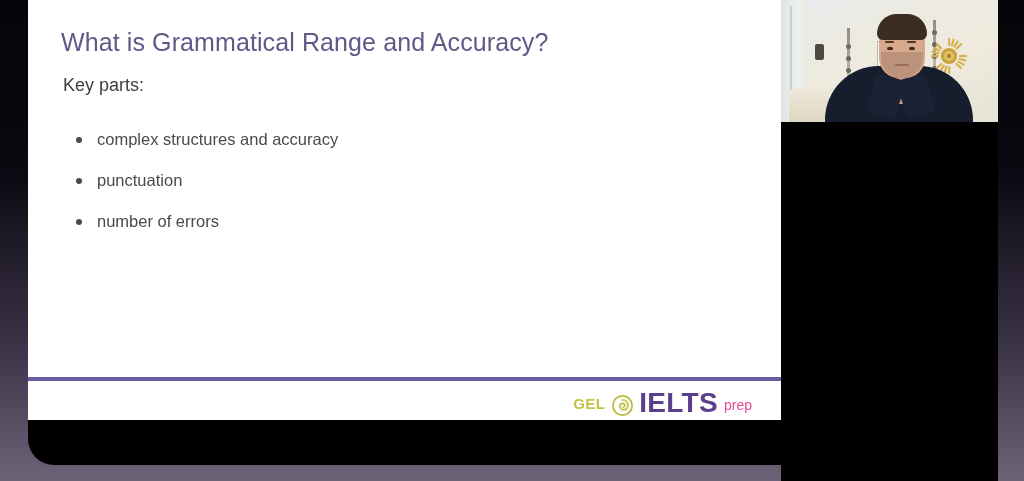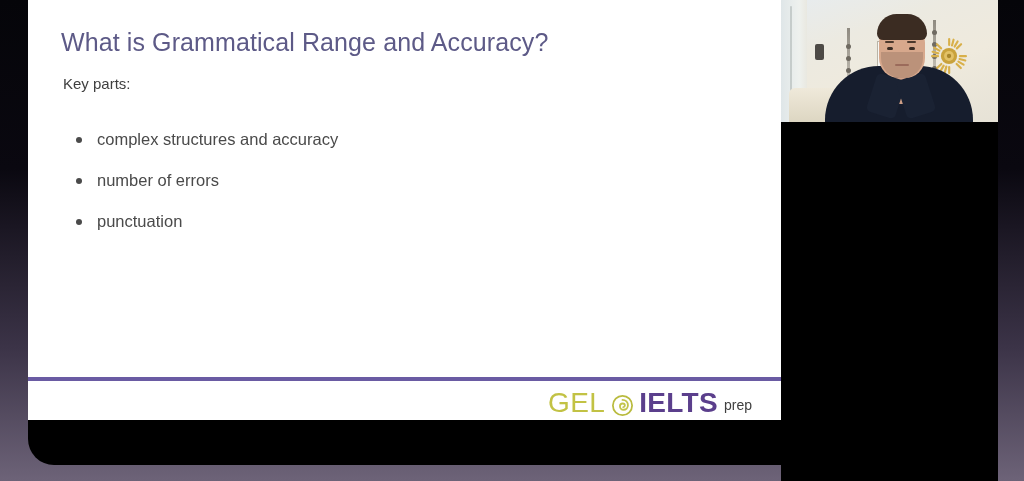--- a/index.html
+++ b/index.html
@@ -54,21 +54,21 @@
     font-weight: 400;
     letter-spacing: 0.1px;
     color: #5d5a87;
     white-space: nowrap;
   }
 
   #key-parts-label {
     position: absolute;
     left: 35px;
     top: 75px;
-    font-size: 15px;
+    font-size: 18px;
     color: #3f3f3f;
     white-space: nowrap;
   }
 
   #bullet-list {
     position: absolute;
     left: 38px;
     top: 108px;
     margin: 0;
     padding: 0;
@@ -110,42 +110,42 @@
     top: 386px;
     width: 753px;
     height: 34px;
     display: flex;
     align-items: center;
     justify-content: flex-end;
     padding-right: 29px;
     box-sizing: border-box;
   }
   #footer-logo .logo-gel {
-    font-size: 28px;
-    font-weight: normal;
+    font-size: 15px;
+    font-weight: bold;
     color: #c2c244;
     letter-spacing: 0.4px;
   }
   #footer-logo .logo-mark {
     display: inline-block;
     width: 21px;
     height: 21px;
     margin: 0 6px 0 7px;
     position: relative;
     top: 2px;
   }
   #footer-logo .logo-ielts {
     font-size: 28px;
     font-weight: bold;
     color: #5b3f8c;
     letter-spacing: 0.3px;
   }
   #footer-logo .logo-prep {
     font-size: 14px;
-    color: #404040;
+    color: #ec4899;
     margin-left: 6px;
     position: relative;
     top: 2px;
   }
 
   
   #webcam {
     position: absolute;
     left: 781px;
     top: 0;
@@ -337,25 +337,25 @@
 
     <div id="key-parts-label">Key parts:</div>
 
     <ul id="bullet-list">
       <li>
         <span class="bullet-dot"></span>
         <span>complex structures and accuracy</span>
       </li>
       <li>
         <span class="bullet-dot"></span>
-        <span>number of errors</span>
+        <span>punctuation</span>
       </li>
       <li>
         <span class="bullet-dot"></span>
-        <span>punctuation</span>
+        <span>number of errors</span>
       </li>
     </ul>
 
     <div id="footer-divider"></div>
 
     <div id="footer-logo">
       <span class="logo-gel">GEL</span>
       <span class="logo-mark">
         <svg viewBox="0 0 24 24" width="21" height="21" aria-hidden="true">
           <circle cx="12" cy="12" r="11" fill="none" stroke="#b9bb3e" stroke-width="2"></circle>

